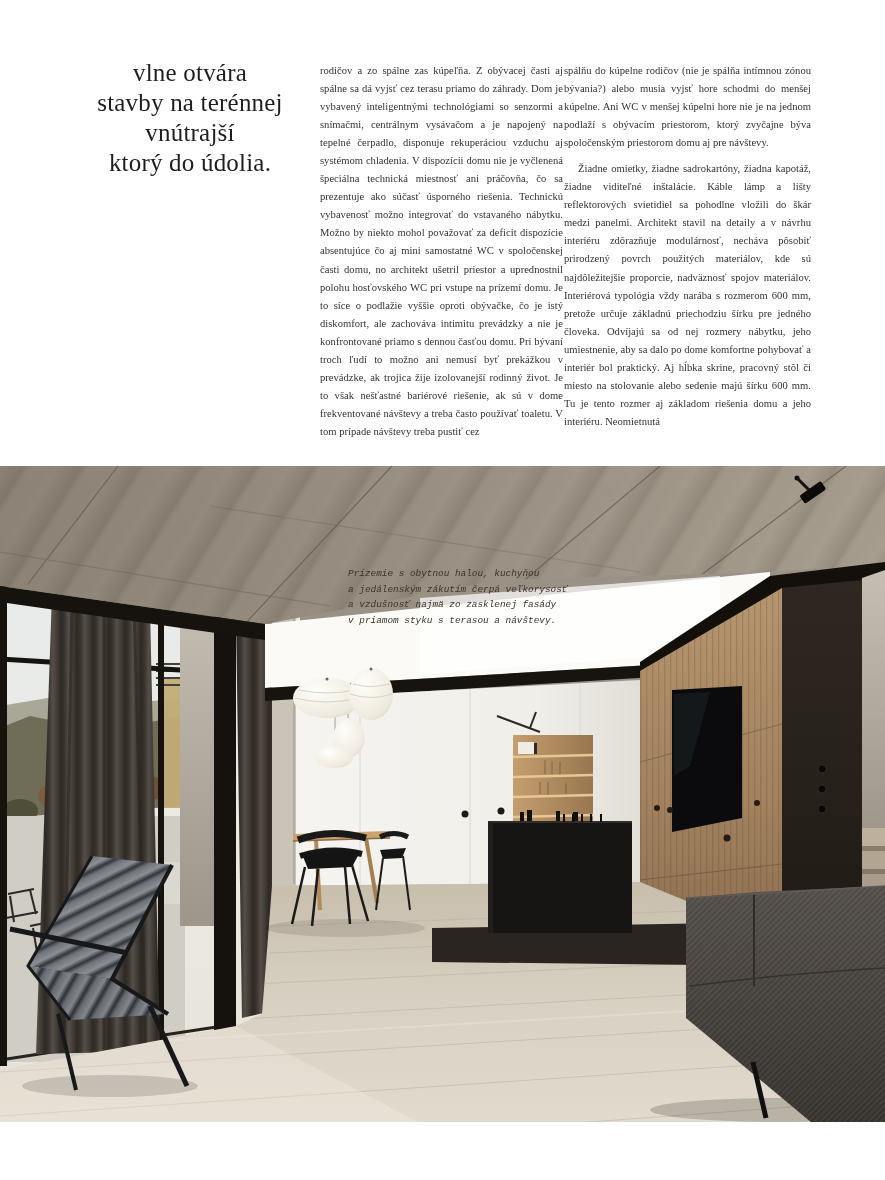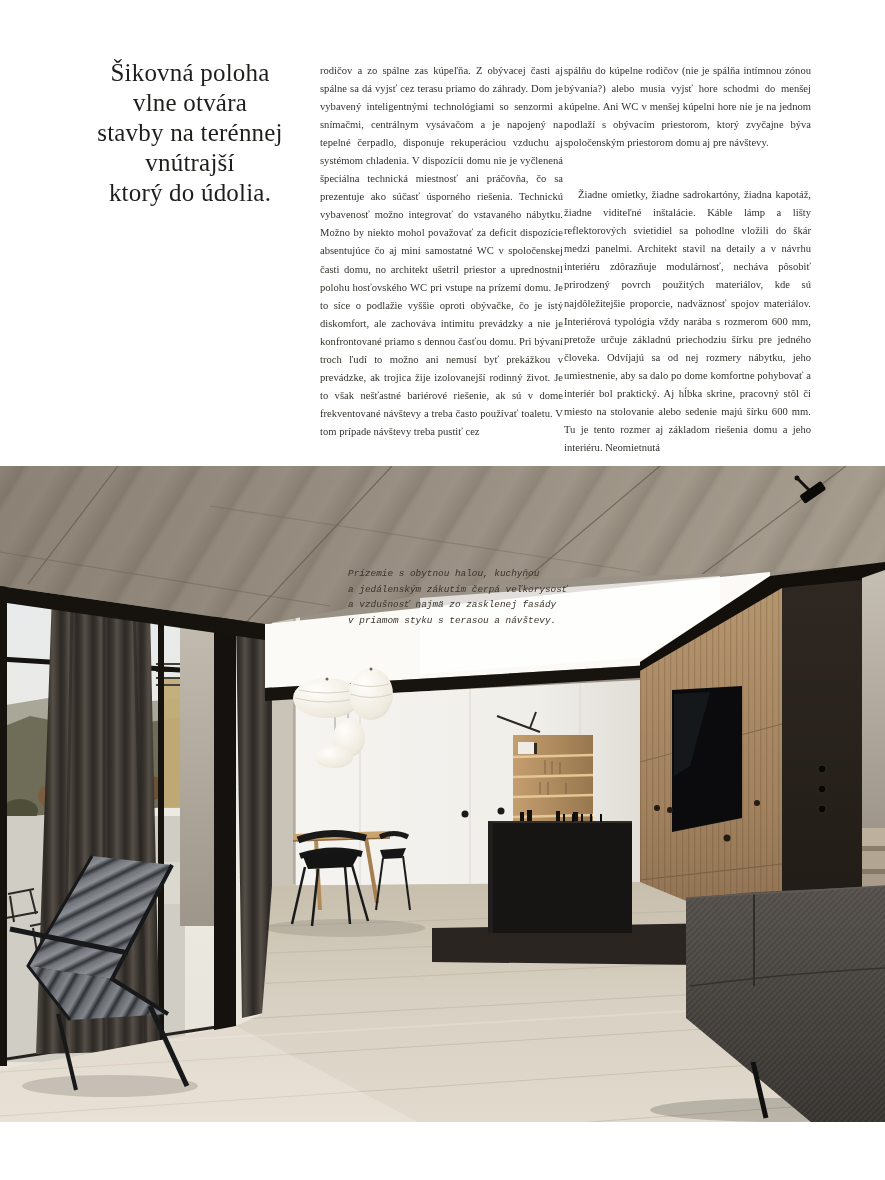--- a/index.html
+++ b/index.html
@@ -5,35 +5,34 @@
   html,body{margin:0;padding:0;background:#ffffff;}
   .page{position:relative;width:885px;height:1180px;background:#ffffff;overflow:hidden;
         font-family:"Liberation Serif", serif;}
   .pullquote{position:absolute;left:62px;top:58px;width:256px;text-align:center;
              color:#1f1e1c;font-size:25px;line-height:30px;letter-spacing:.2px;}
   .col{position:absolute;top:62px;color:#34312c;font-size:10.6px;line-height:18.05px;
        text-align:justify;}
   .col p{margin:0;}
   .col1{left:320px;width:243px;}
   .col2{left:564px;width:247px;}
-  .col2 p.p2{margin-top:34px;text-indent:14px;}
+  .col2 p.p2{margin-top:8px;text-indent:14px;}
   .photo{position:absolute;left:0;top:466px;width:885px;height:656px;overflow:hidden;
          background:#9a9186;}
   .photo svg{display:block;}
   .photo-caption{position:absolute;left:348px;top:566px;width:190px;text-align:center;
                  font-style:italic;font-size:9.4px;line-height:15.6px;color:#3a342c;}
   .photo-caption div{white-space:nowrap;font-family:Liberation Mono, monospace;}
 </style>
 </head>
 <body>
 
 <div class="page">
 
   <div class="pullquote">
-    <div>Šikovná poloha</div>
     <div>vlne otvára</div>
     <div>stavby na terénnej</div>
     <div>vnútrajší</div>
     <div>ktorý do údolia.</div>
   </div>
 
   <div class="col col1">
     <p>rodičov a zo spálne zas kúpeľňa. Z obývacej časti aj spálne sa dá vyjsť cez terasu priamo do záhrady. Dom je vybavený inteligentnými technológiami so senzormi a snímačmi, centrálnym vysávačom a je napojený na tepelné čerpadlo, disponuje rekuperáciou vzduchu aj systémom chladenia. V dispozícii domu nie je vyčlenená špeciálna technická miestnosť ani práčovňa, čo sa prezentuje ako súčasť úsporného riešenia. Technickú vybavenosť možno integrovať do vstavaného nábytku. Možno by niekto mohol považovať za deficit dispozície absentujúce čo aj mini samostatné WC v spoločenskej časti domu, no architekt ušetril priestor a uprednostnil polohu hosťovského WC pri vstupe na prízemí domu. Je to síce o podlažie vyššie oproti obývačke, čo je istý diskomfort, ale zachováva intimitu prevádzky a nie je konfrontované priamo s dennou časťou domu. Pri bývaní troch ľudí to možno ani nemusí byť prekážkou v prevádzke, ak trojica žije izolovanejší rodinný život. Je to však nešťastné bariérové riešenie, ak sú v dome frekventované návštevy a treba často používať toaletu. V tom prípade návštevy treba pustiť cez</p>
   </div>
 

